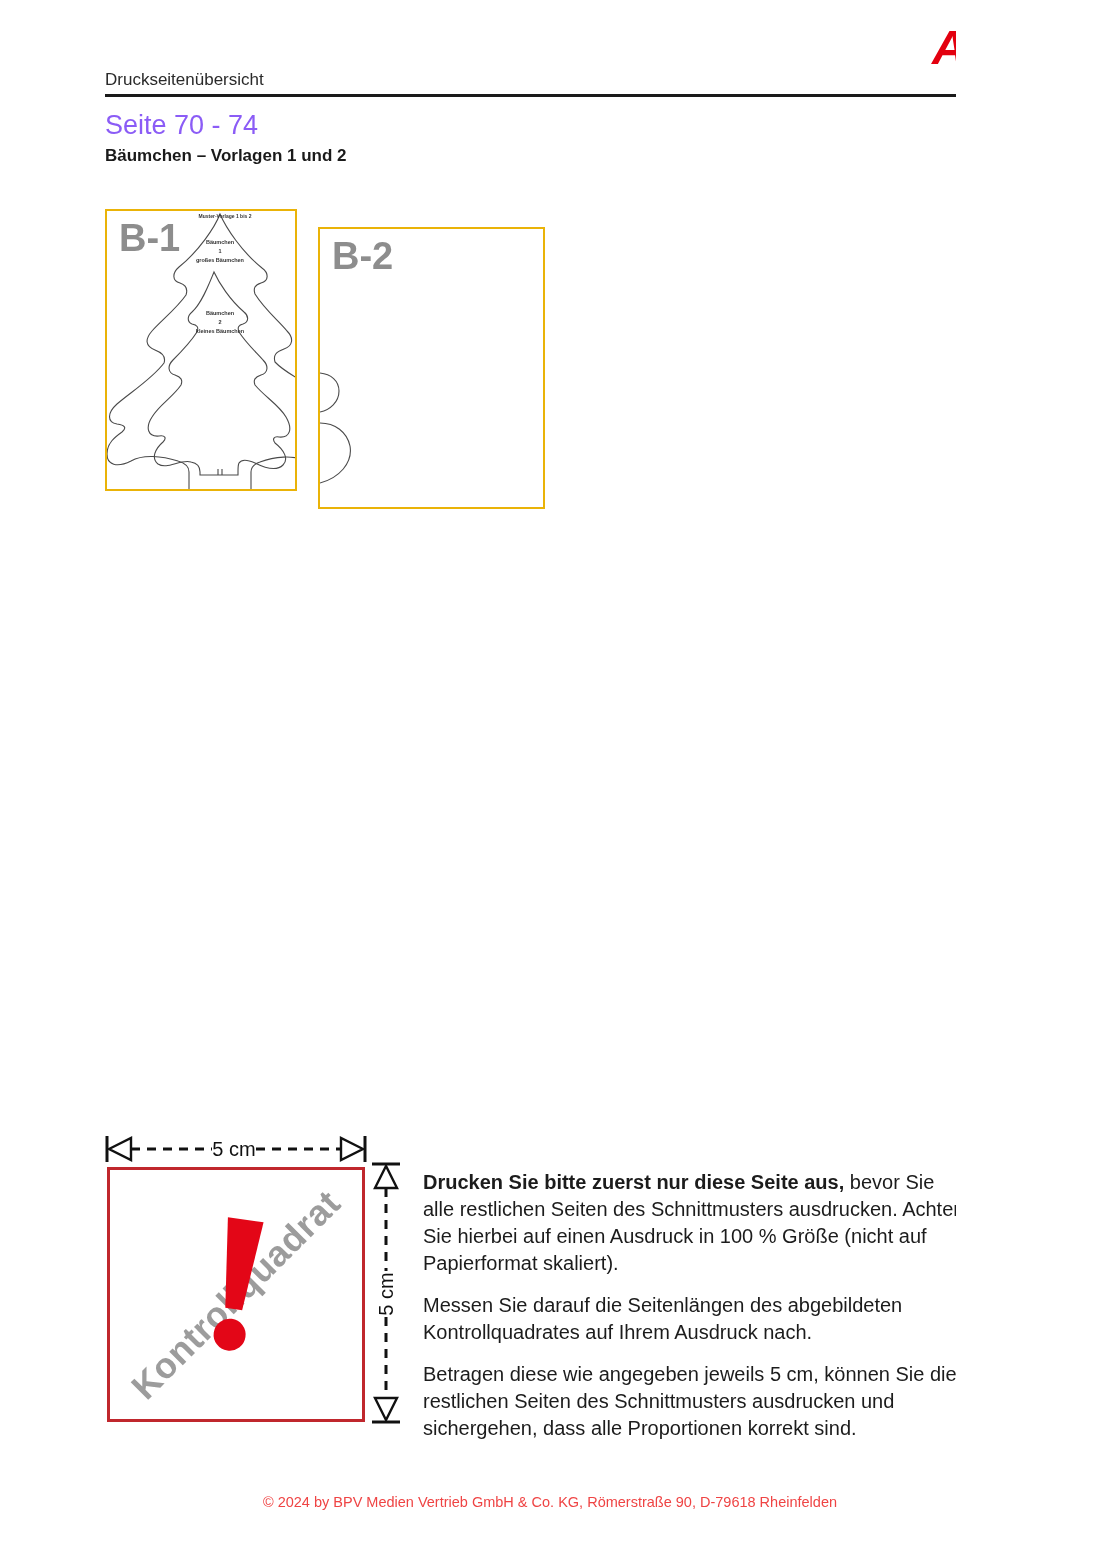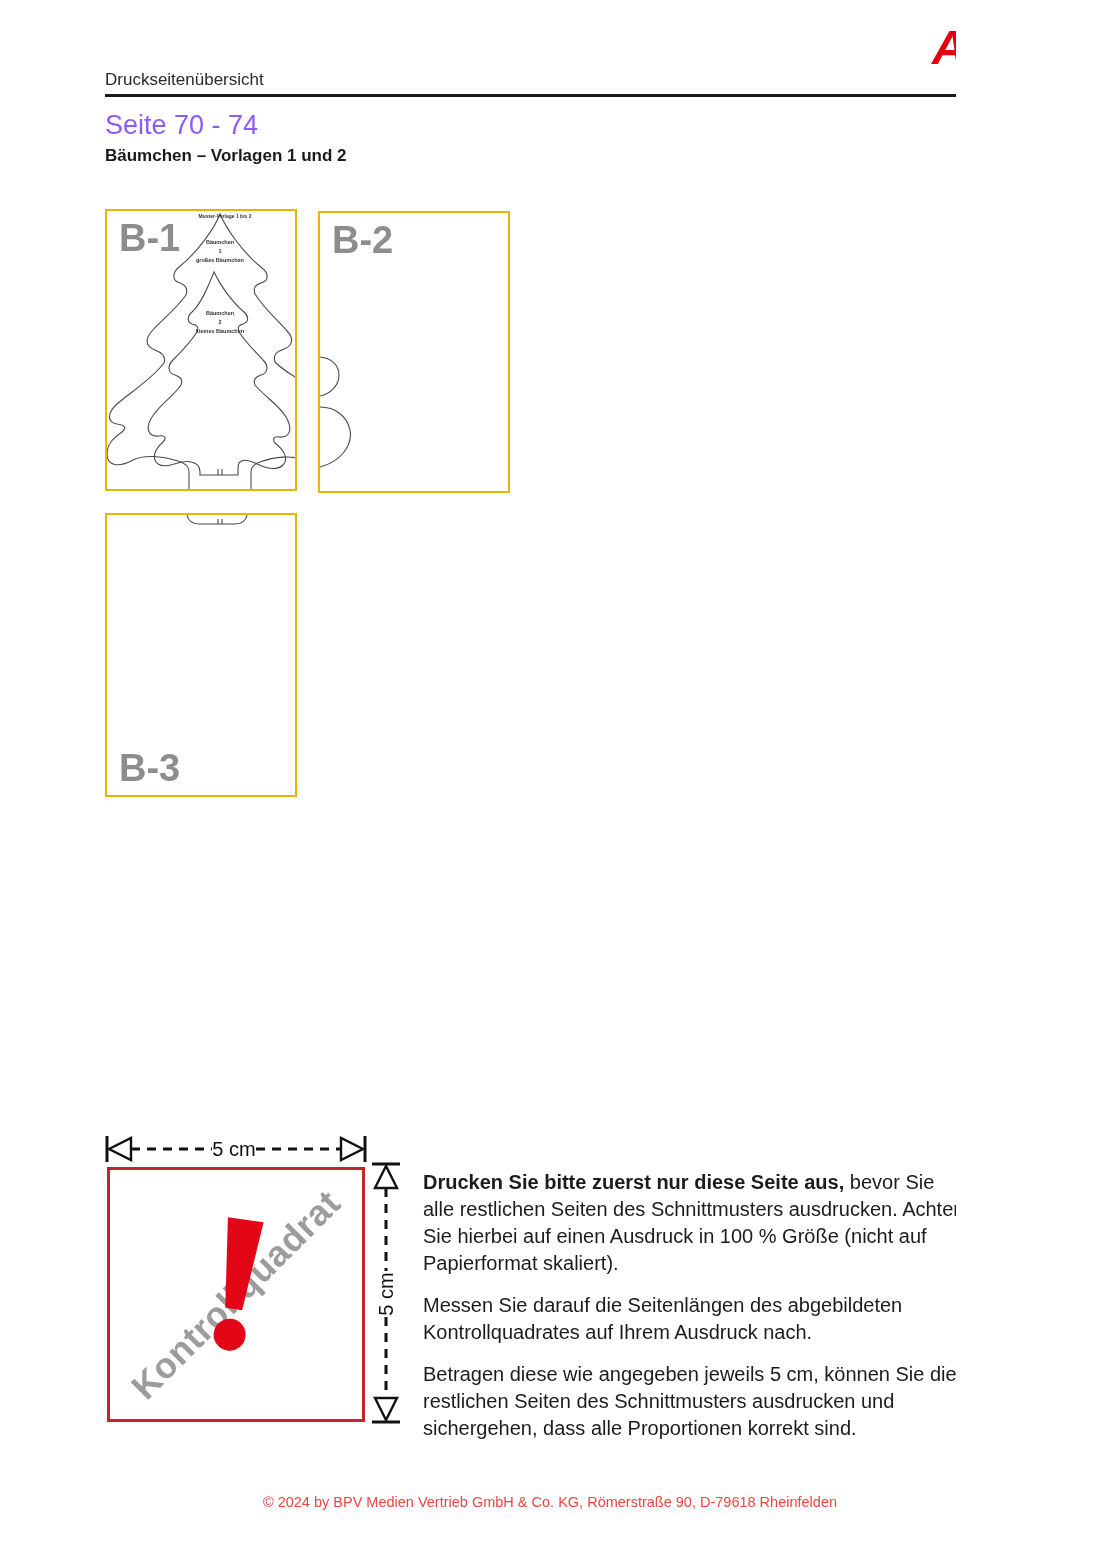--- a/index.html
+++ b/index.html
@@ -15,21 +15,21 @@
     font-size:48px;font-weight:700;font-style:italic;color:#e3000f;
     letter-spacing:-3px;line-height:1;
   }
   
   .title{position:absolute;left:105px;top:110px;margin:0;font-size:27px;font-weight:400;color:#8b5cf6;}
   .subtitle{position:absolute;left:105px;top:146px;margin:0;font-size:17px;font-weight:700;color:#1a1a1a;}
   
   .pbox{position:absolute;border:2px solid #eab308;background:#ffffff;}
   .pbox svg{position:absolute;left:0;top:0;}
   .b1{left:105px;top:209px;width:188px;height:278px;}
-  .b2{left:318px;top:211px;width:188px;height:278px;}
+  .b2{left:318px;top:227px;width:188px;height:278px;padding-left:35px;}
   .b3{left:105px;top:513px;width:188px;height:280px;}
   .pbox-label{position:absolute;font-size:38px;font-weight:700;color:#8d8d8d;line-height:1;}
   .b1 .pbox-label,.b2 .pbox-label{left:12px;top:8px;}
   .b3 .pbox-label{left:12px;bottom:8px;}
   .tree-line{fill:none;stroke:#4a4a4a;stroke-width:1.1;}
   .tree-txt{font-family:"Liberation Sans",sans-serif;font-weight:700;fill:#333;}
   
   .measure-h{position:absolute;left:104px;top:1133px;}
   .measure-v{position:absolute;left:369px;top:1161px;}
   .measure-stroke{stroke:#111;fill:none;}
@@ -136,27 +136,20 @@
   </div>
 
   <div class="pbox b2">
     <svg width="188" height="278" viewBox="0 0 188 278">
       <path class="tree-line" d="M0,144 C11,145 19,152 19,162 C19,173 10,181 0,183"></path>
       <path class="tree-line" d="M0,194 C15,194 27,203 30,217 C33,234 19,249 0,254"></path>
     </svg>
     <div class="pbox-label">B-2</div>
   </div>
 
-  <div class="pbox b3">
-    <svg width="188" height="280" viewBox="0 0 188 280">
-      <path class="tree-line" d="M80,0 C81,5 85,9 92,9 L128,9 C135,9 139,5 140,0"></path>
-      <path class="tree-line" d="M111,9 L111,4 M115,9 L115,4"></path>
-    </svg>
-    <div class="pbox-label">B-3</div>
-  </div>
 
   <div class="measure-h">
     <svg width="264" height="32" viewBox="0 0 264 32">
       <path class="measure-stroke" d="M3,3 L3,29" stroke-width="3"></path>
       <path class="measure-stroke" d="M5,16 L27,5 L27,27 Z" stroke-width="2.4"></path>
       <path class="measure-stroke" d="M27,16 L108,16" stroke-width="3" stroke-dasharray="9,7"></path>
       <text class="measure-txt" x="130" y="23" text-anchor="middle">5 cm</text>
       <path class="measure-stroke" d="M152,16 L237,16" stroke-width="3" stroke-dasharray="9,7"></path>
       <path class="measure-stroke" d="M259,16 L237,5 L237,27 Z" stroke-width="2.4"></path>
       <path class="measure-stroke" d="M261,3 L261,29" stroke-width="3"></path>

